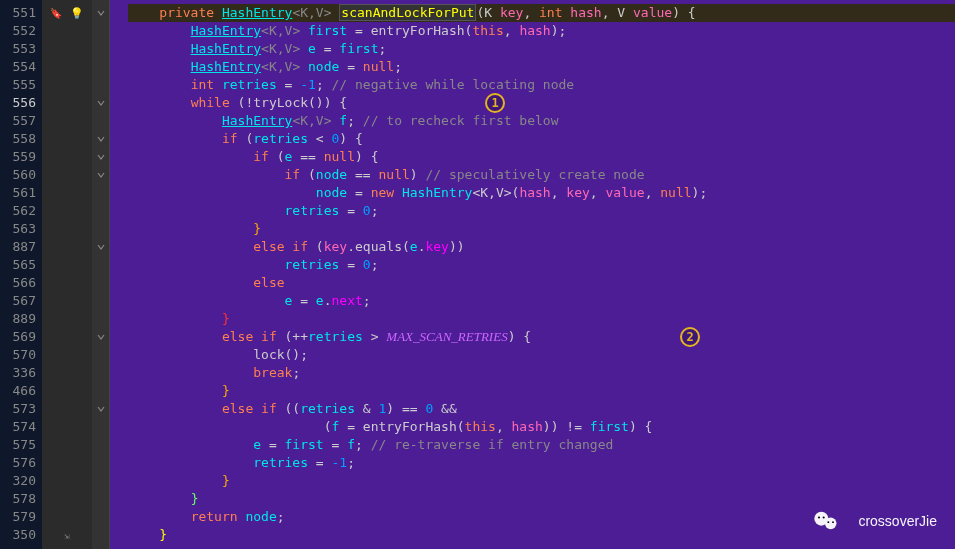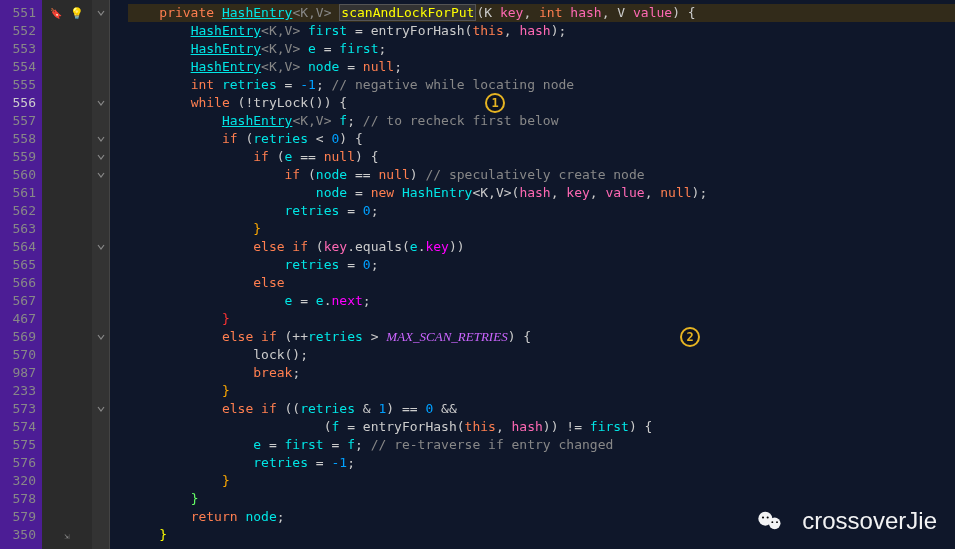--- a/index.html
+++ b/index.html
@@ -8,21 +8,21 @@
     font-family: Menlo, Monaco, Consolas, monospace;
     font-size: 13px;
     color: #ccc;
     width: 955px;
     height: 549px;
     overflow: hidden;
     position: relative;
   }
   .editor { display: flex; height: 100%; }
   .gutter {
-    background: #4c1d95;
+    background: #0f172a;
     color: #888;
     text-align: right;
     padding: 4px 6px 0 0;
     width: 42px;
     user-select: none;
     line-height: 18px;
   }
   .gutter div { height: 18px; }
   .gutter .active { color: #ccc; }
   .icons {
@@ -36,21 +36,21 @@
     width: 18px;
     background: #333;
     padding-top: 4px;
     line-height: 18px;
     border-right: 1px solid #444;
   }
   .fold div { height: 18px; display:flex; align-items:center; justify-content:center; }
   .fold svg { width:8px; height:8px; }
   .code {
     flex: 1;
-    background: #0f172a;
+    background: #4c1d95;
     padding: 4px 0 0 18px;
     line-height: 18px;
     white-space: pre;
     position: relative;
   }
   .code .line { height: 18px; }
   .line.hl { background: #322b1a; }
   .kw { color: #ff7f50; }
   .type { color: #00e6e6; text-decoration: underline; }
   .gen { color: #888; }
@@ -80,21 +80,21 @@
     font-size: 12px;
     background: rgba(0,0,0,0.2);
     pointer-events: none;
   }
   .watermark {
     position: absolute;
     right: 18px;
     bottom: 14px;
     color: #fff;
     font-family: Arial, sans-serif;
-    font-size: 24px;
+    font-size: 14px;
     display: flex;
     align-items: center;
     gap: 18px;
     opacity: .95;
   }
   .watermark svg { width: 28px; height: 28px; }
 </style>
 </head>
 <body>
 
@@ -106,29 +106,29 @@
       <div>554</div>
       <div>555</div>
       <div class="active">556</div>
       <div>557</div>
       <div>558</div>
       <div>559</div>
       <div>560</div>
       <div>561</div>
       <div>562</div>
       <div>563</div>
-      <div>564</div>
+      <div>887</div>
       <div>565</div>
       <div>566</div>
       <div>567</div>
-      <div>467</div>
+      <div>889</div>
       <div>569</div>
       <div>570</div>
-      <div>987</div>
-      <div>233</div>
+      <div>336</div>
+      <div>466</div>
       <div>573</div>
       <div>574</div>
       <div>575</div>
       <div>576</div>
       <div>320</div>
       <div>578</div>
       <div>579</div>
       <div>350</div>
     </div>
   <div class="icons">

